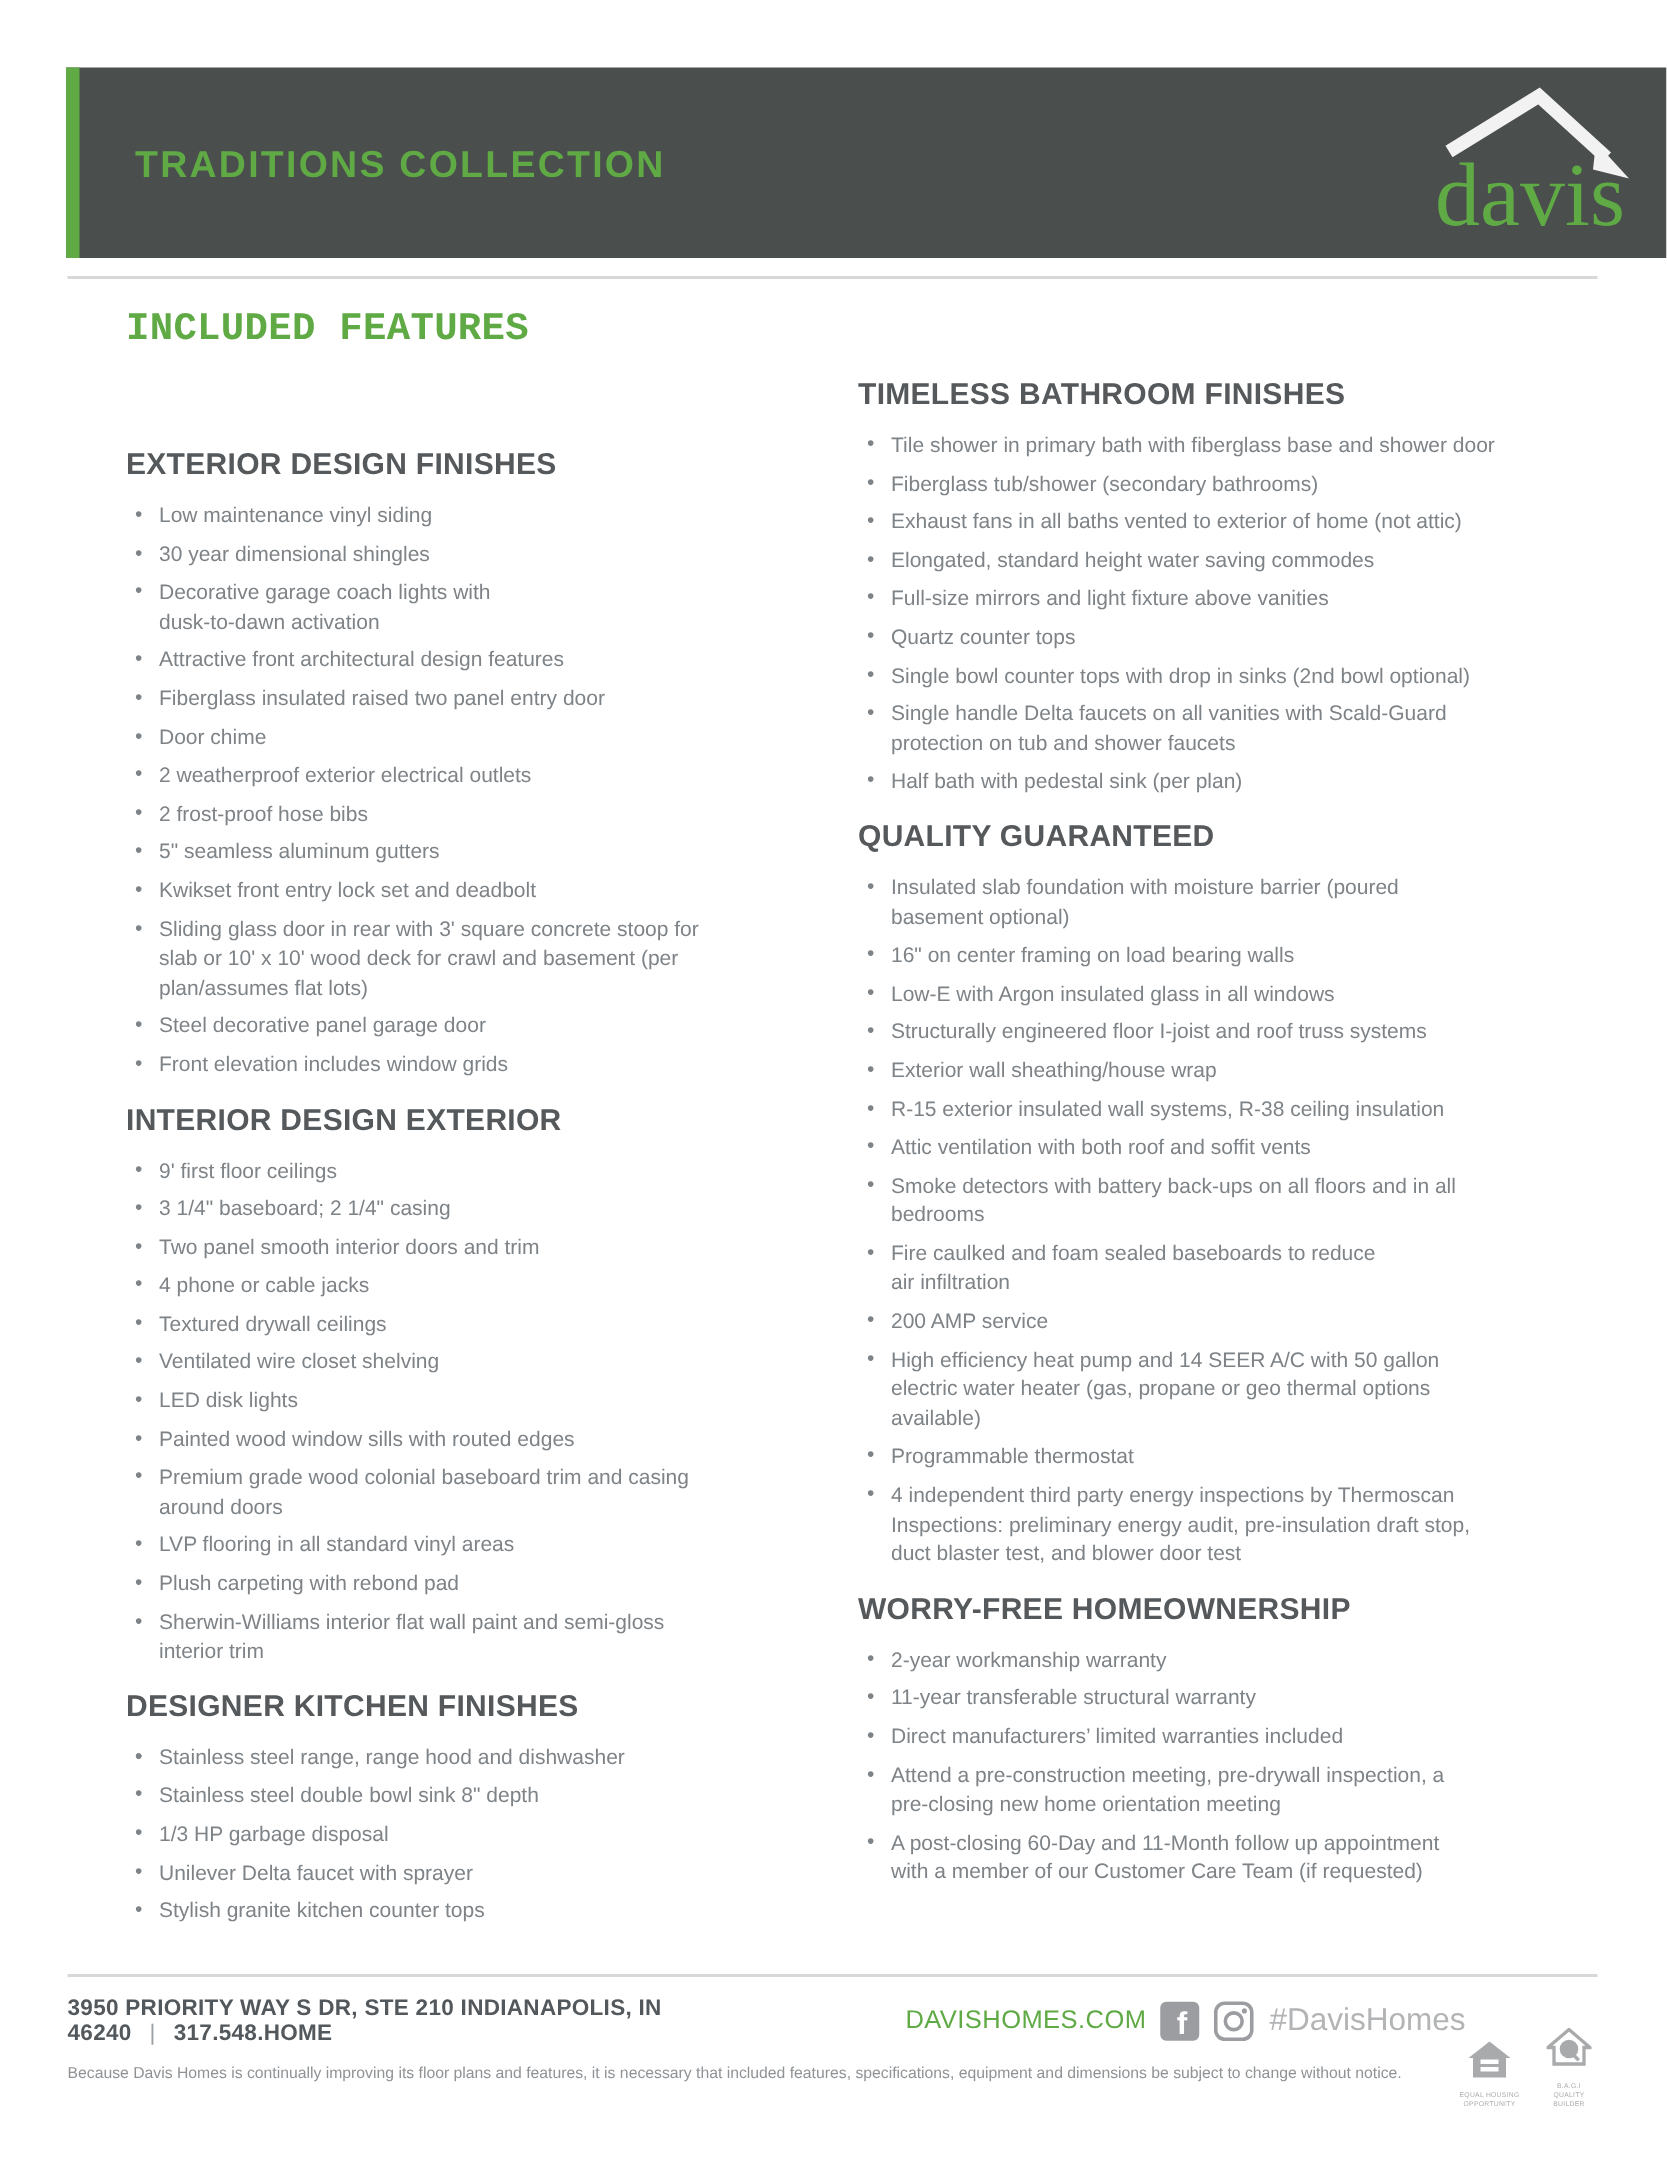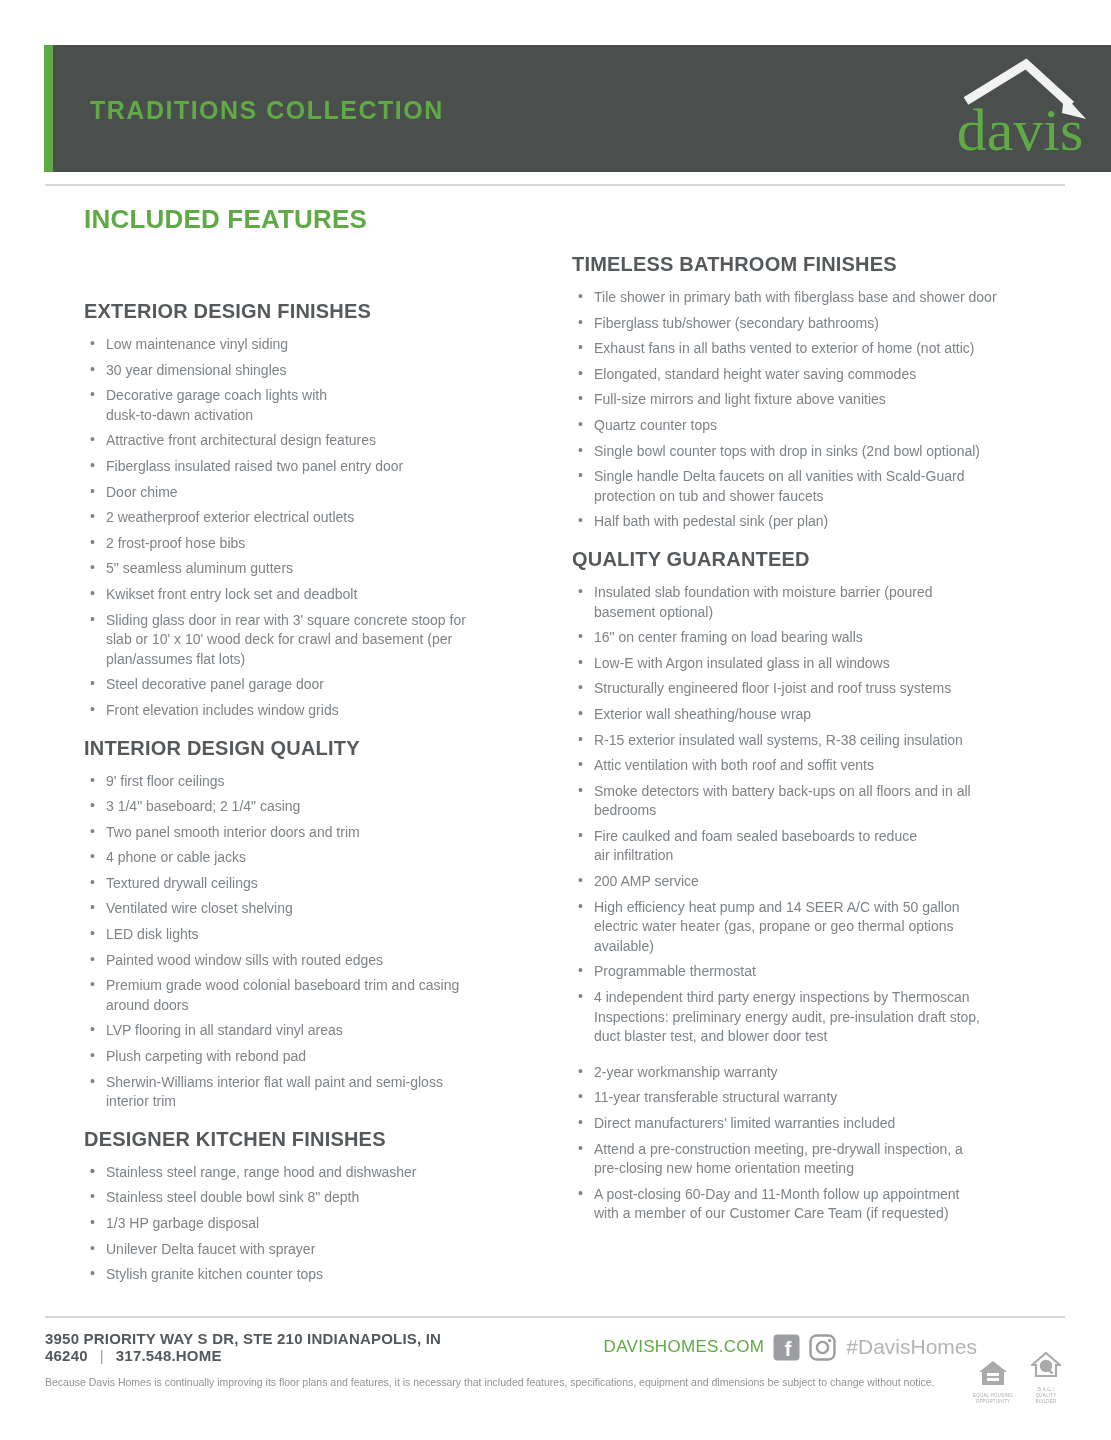--- a/index.html
+++ b/index.html
@@ -22,20 +22,21 @@
   .logo { position:absolute; right:24px; top:10px; width:160px; height:106px; }
   .rule {
     position:absolute; left:45px; top:184px; width:1020px; height:2px;
     background:#d8d8d8;
   }
   
   .main { position:absolute; left:84px; top:204px; width:981px; }
   .page-title {
     color:#5faa45; font-size:26px; font-weight:bold; letter-spacing:0.2px;
     margin:0 0 18px 0;
+    font-family:Liberation Mono, monospace;
   }
   .columns { display:flex; }
   .col-left  { width:488px; flex:none;margin-top:47px; }
   .col-right { flex:1; }
   .section + .section { margin-top:16px; }
   .section-heading {
     color:#55595b; font-size:20px; font-weight:bold; letter-spacing:0.2px;
     margin:0 0 12px 0;
   }
   ul.features { list-style:none; margin:0; padding:0; }
@@ -101,21 +102,21 @@
               <li><span class="blt">•</span><span class="txt">5" seamless aluminum gutters</span></li>
               <li><span class="blt">•</span><span class="txt">Kwikset front entry lock set and deadbolt</span></li>
               <li><span class="blt">•</span><span class="txt">Sliding glass door in rear with 3' square concrete stoop for
 slab or 10' x 10' wood deck for crawl and basement (per
 plan/assumes flat lots)</span></li>
               <li><span class="blt">•</span><span class="txt">Steel decorative panel garage door</span></li>
               <li><span class="blt">•</span><span class="txt">Front elevation includes window grids</span></li>
             </ul>
         </div>
         <div class="section">
-          <h2 class="section-heading">INTERIOR DESIGN QUALITY</h2>
+          <h2 class="section-heading">INTERIOR DESIGN EXTERIOR</h2>
           <ul class="features">
               <li><span class="blt">•</span><span class="txt">9' first floor ceilings</span></li>
               <li><span class="blt">•</span><span class="txt">3 1/4" baseboard; 2 1/4" casing</span></li>
               <li><span class="blt">•</span><span class="txt">Two panel smooth interior doors and trim</span></li>
               <li><span class="blt">•</span><span class="txt">4 phone or cable jacks</span></li>
               <li><span class="blt">•</span><span class="txt">Textured drywall ceilings</span></li>
               <li><span class="blt">•</span><span class="txt">Ventilated wire closet shelving</span></li>
               <li><span class="blt">•</span><span class="txt">LED disk lights</span></li>
               <li><span class="blt">•</span><span class="txt">Painted wood window sills with routed edges</span></li>
               <li><span class="blt">•</span><span class="txt">Premium grade wood colonial baseboard trim and casing
@@ -173,20 +174,21 @@
               <li><span class="blt">•</span><span class="txt">High efficiency heat pump and 14 SEER A/C with 50 gallon
 electric water heater (gas, propane or geo thermal options
 available)</span></li>
               <li><span class="blt">•</span><span class="txt">Programmable thermostat</span></li>
               <li><span class="blt">•</span><span class="txt">4 independent third party energy inspections by Thermoscan
 Inspections: preliminary energy audit, pre-insulation draft stop,
 duct blaster test, and blower door test</span></li>
             </ul>
         </div>
         <div class="section">
+          <h2 class="section-heading">WORRY-FREE HOMEOWNERSHIP</h2>
           <ul class="features">
               <li><span class="blt">•</span><span class="txt">2-year workmanship warranty</span></li>
               <li><span class="blt">•</span><span class="txt">11-year transferable structural warranty</span></li>
               <li><span class="blt">•</span><span class="txt">Direct manufacturers’ limited warranties included</span></li>
               <li><span class="blt">•</span><span class="txt">Attend a pre-construction meeting, pre-drywall inspection, a
 pre-closing new home orientation meeting</span></li>
               <li><span class="blt">•</span><span class="txt">A post-closing 60-Day and 11-Month follow up appointment
 with a member of our Customer Care Team (if requested)</span></li>
             </ul>
         </div>

